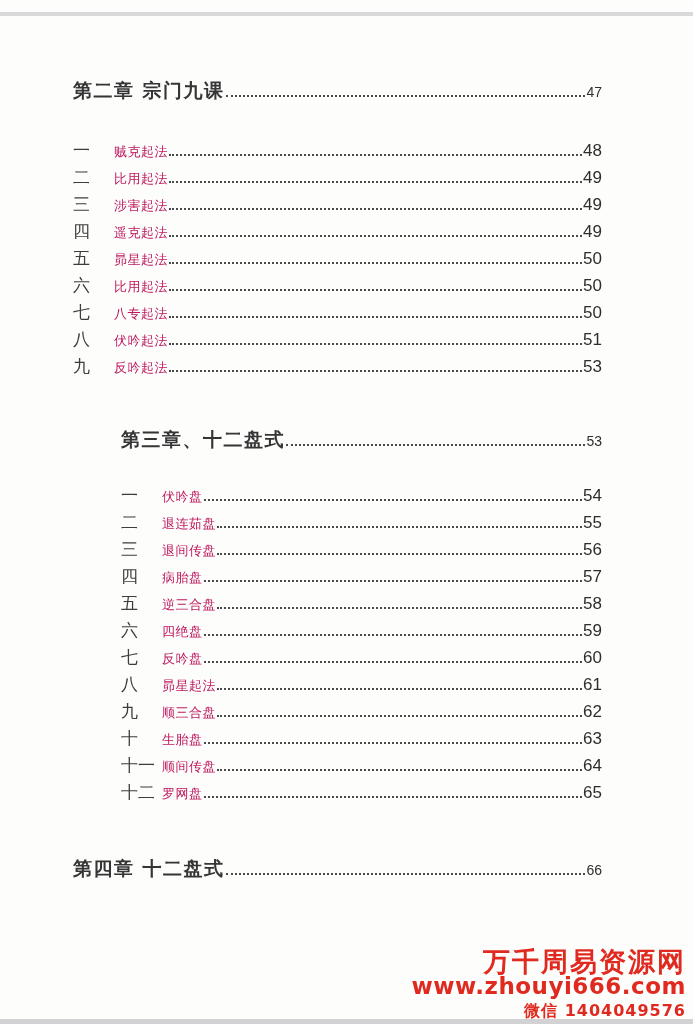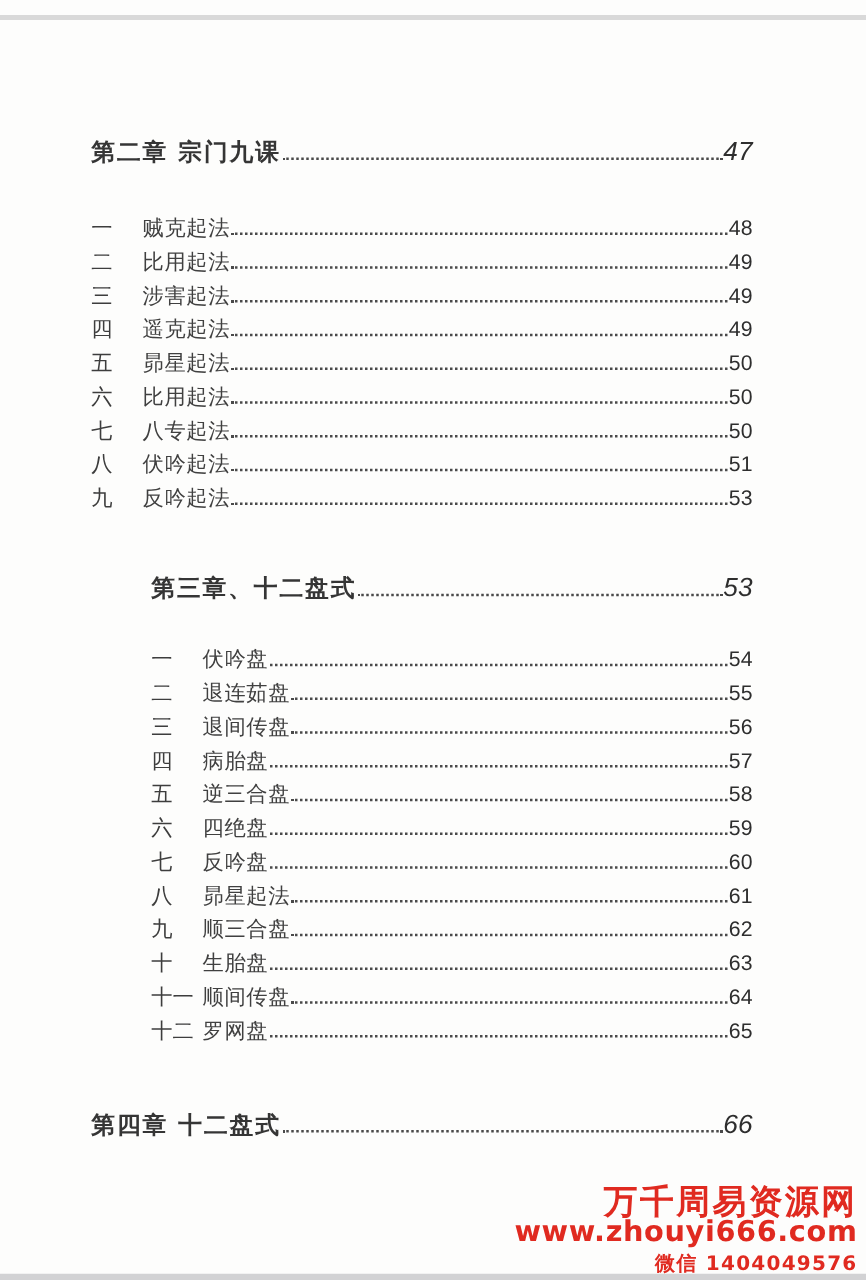--- a/index.html
+++ b/index.html
@@ -31,21 +31,21 @@
     right: 0;
     height: 5px;
     background: #d2d2d4;
   }
   .toc {
     position: absolute;
     left: 73px;
     right: 91px;
     top: 0;
   }
-  .toc-section:nth-of-type(1) { padding-top: 108px; }
+  .toc-section:nth-of-type(1) { padding-top: 76px; }
   .toc-section:nth-of-type(2) { margin-top: 45px; margin-left: 48px; }
   .toc-section:nth-of-type(3) { margin-top: 48px; }
 
   .chapter-row {
     display: flex;
     align-items: baseline;
     height: 28px;
     line-height: 28px;
   }
   .chapter-title {
@@ -65,39 +65,39 @@
     line-height: 27px;
   }
   .item-num {
     flex: 0 0 41px;
     font-size: 17px;
     color: #3d3d3d;
     white-space: nowrap;
   }
   .item-title {
     flex: 0 0 auto;
-    font-size: 17px;
+    font-size: 13px;
     letter-spacing: 0.5px;
-    color: #404040;
+    color: #be185d;
     white-space: nowrap;
   }
   .leader {
     flex: 1 1 auto;
     border-bottom: 2px dotted #4a4a4a;
     margin: 0 1px;
     min-width: 10px;
   }
   .page-num {
     flex: 0 0 auto;
     font-family: "Liberation Sans", sans-serif;
     font-size: 17px;
     color: #2e2e2e;
     white-space: nowrap;
   }
-  .chapter-row .page-num { font-size: 21px; font-style: italic; }
+  .chapter-row .page-num { font-size: 14px; }
 
   .watermark {
     position: absolute;
     right: 7px;
     bottom: 1px;
     text-align: right;
     font-weight: bold;
     line-height: 24.5px;
     z-index: 5;
   }

